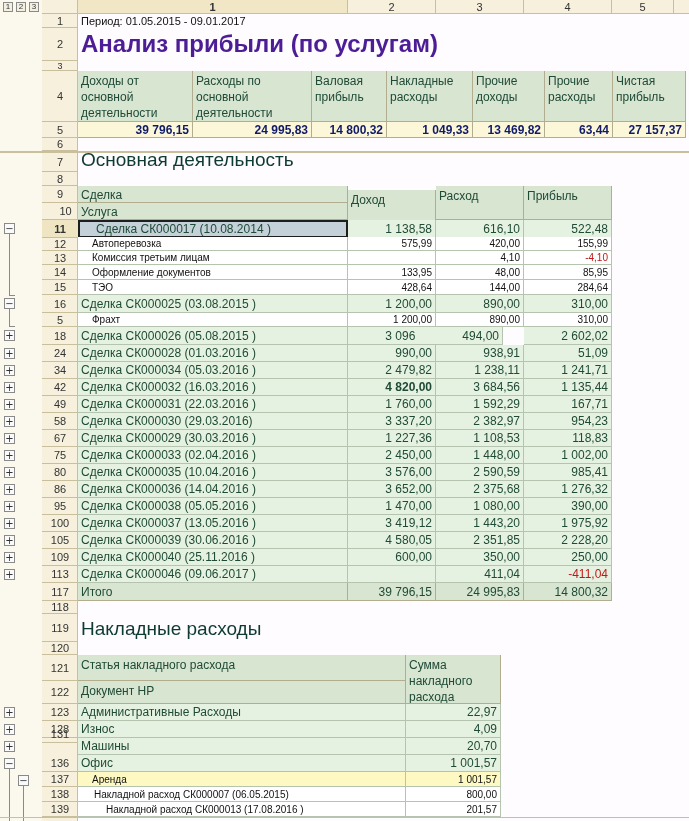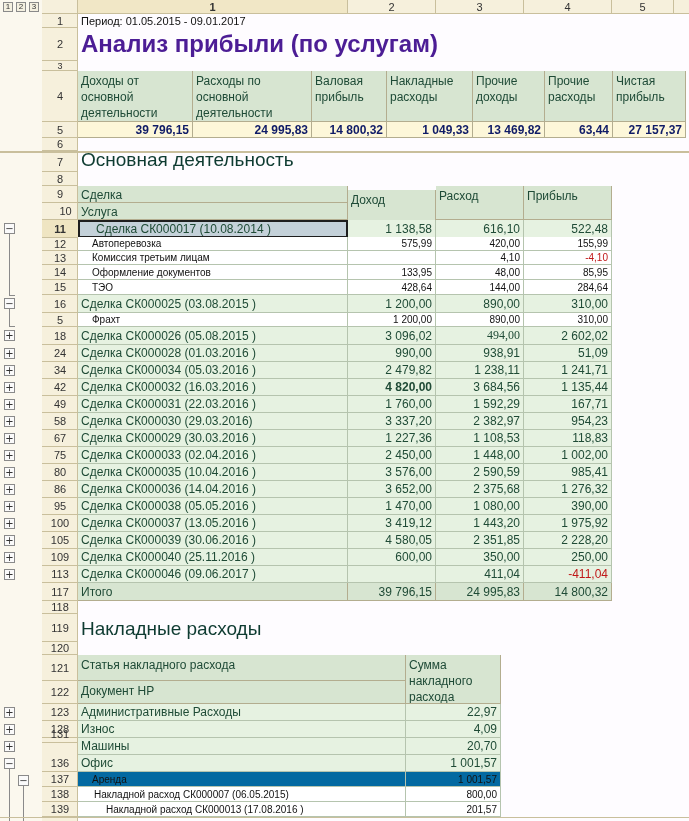--- a/index.html
+++ b/index.html
@@ -14,21 +14,21 @@
   .lvlbtn { top: 2px; width: 10px; height: 10px; border: 1px solid #8a8a8a; background: #f4f0e0; font-size: 8px; line-height: 8px; text-align: center; color: #333; }
   .rn { left: 42px; width: 36px; border-bottom: 1px solid #c9bf9c; text-align: center; font-size: 11px; color: #333; display: flex; align-items: center; justify-content: center; }
   .rn.active { font-weight: bold; background: #efe5c2; }
   .hsep { left: 0; width: 689px; height: 2px; background: #c9bf9c; }
   
   .cell { border-right: 1px solid #b5c4ae; border-bottom: 1px solid #b5c4ae; padding: 0 3px; overflow: hidden; white-space: nowrap; display: flex; align-items: center; }
   .hdr { background: #d7e5d1; color: #1e4a36; font-size: 12px; align-items: flex-start; white-space: normal; line-height: 16px; padding-top: 2px; border-color: #b3ad8f; }
   .sum { background: #fdf7d9; color: #0f1b67; font-weight: bold; font-size: 12px; justify-content: flex-end; border-color: #b3ad8f; }
   .grp { background: #e6f2e1; color: #1f4b36; font-size: 12px; }
   .sub { background: #ffffff; color: #111; font-size: 10px; }
-  .sub2 { background: #0369a1; color: #111; font-size: 10px; }
+  .sub2 { background: #fef9c3; color: #111; font-size: 10px; }
   .tot { background: #d7e5d1; color: #1f4b36; font-size: 12px; border-color: #b3ad8f; }
   .num { justify-content: flex-end; }
   .neg { color: #c01818; }
   .sel { background: #c4d1d9; outline: 2px solid #1e1e1e; outline-offset: -2px; }
   .title { font-weight: bold; font-size: 24px; color: #4c1d95; }
   .sect { font-size: 19px; color: #0e3b31; }
   .plus, .minus { width: 11px; height: 11px; border: 1px solid #8a8a8a; background: #fafafa; font-size: 10px; line-height: 9px; text-align: center; color: #333; font-family: "DejaVu Sans", sans-serif; }
   .vline { width: 1px; background: #8a8a8a; }
   .hline { height: 1px; background: #8a8a8a; }
 </style>
@@ -145,21 +145,21 @@
     <div class="abs cell sub" style="left:78px;top:313px;width:270px;height:14px;padding-left:14px;">Фрахт</div>
     <div class="abs cell sub num" style="left:348px;top:313px;width:88px;height:14px;">1 200,00</div>
     <div class="abs cell sub num" style="left:436px;top:313px;width:88px;height:14px;">890,00</div>
     <div class="abs cell sub num" style="left:524px;top:313px;width:88px;height:14px;">310,00</div>
     <div class="abs rn " style="top:327px;height:18px;">
       <span>18</span>
     </div>
     <div class="abs plus" style="left:4px;top:330px;">+</div>
     <div class="abs cell grp" style="left:78px;top:327px;width:270px;height:18px;padding-left:3px;">Сделка СК000026 (05.08.2015 )</div>
     <div class="abs cell grp num" style="left:348px;top:327px;width:88px;height:18px;">3 096,02</div>
-    <div class="abs cell grp num" style="left:436px;top:327px;width:88px;height:18px;font-family:Liberation Serif, serif;">494,00</div>
+    <div class="abs cell grp num" style="left:415px;top:327px;width:88px;height:18px;">494,00</div>
     <div class="abs cell grp num" style="left:524px;top:327px;width:88px;height:18px;">2 602,02</div>
     <div class="abs rn " style="top:345px;height:17px;">
       <span>24</span>
     </div>
     <div class="abs plus" style="left:4px;top:348px;">+</div>
     <div class="abs cell grp" style="left:78px;top:345px;width:270px;height:17px;padding-left:3px;">Сделка СК000028 (01.03.2016 )</div>
     <div class="abs cell grp num" style="left:348px;top:345px;width:88px;height:17px;">990,00</div>
     <div class="abs cell grp num" style="left:436px;top:345px;width:88px;height:17px;">938,91</div>
     <div class="abs cell grp num" style="left:524px;top:345px;width:88px;height:17px;">51,09</div>
     <div class="abs rn " style="top:362px;height:17px;">

